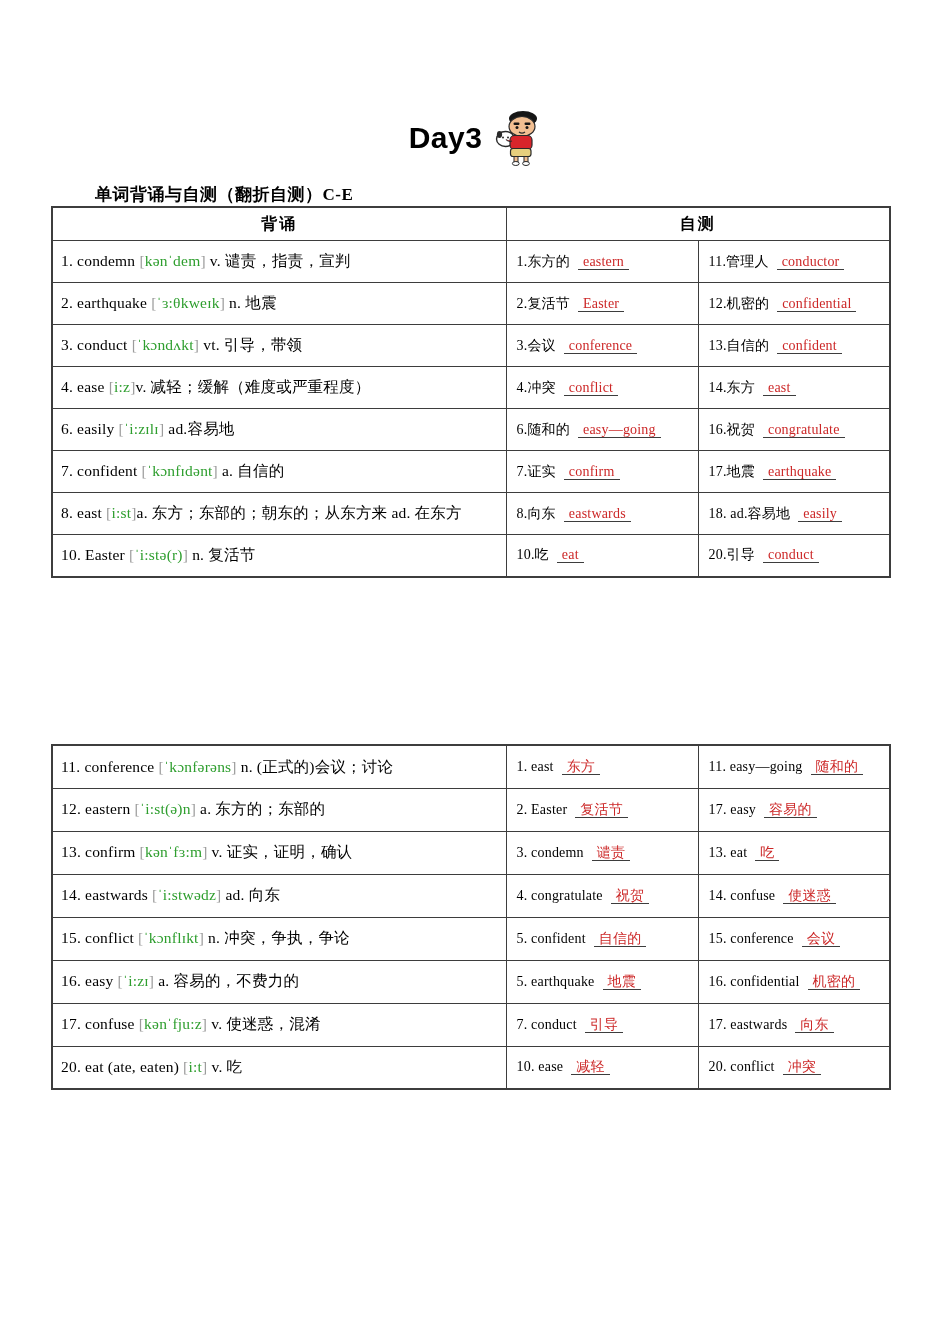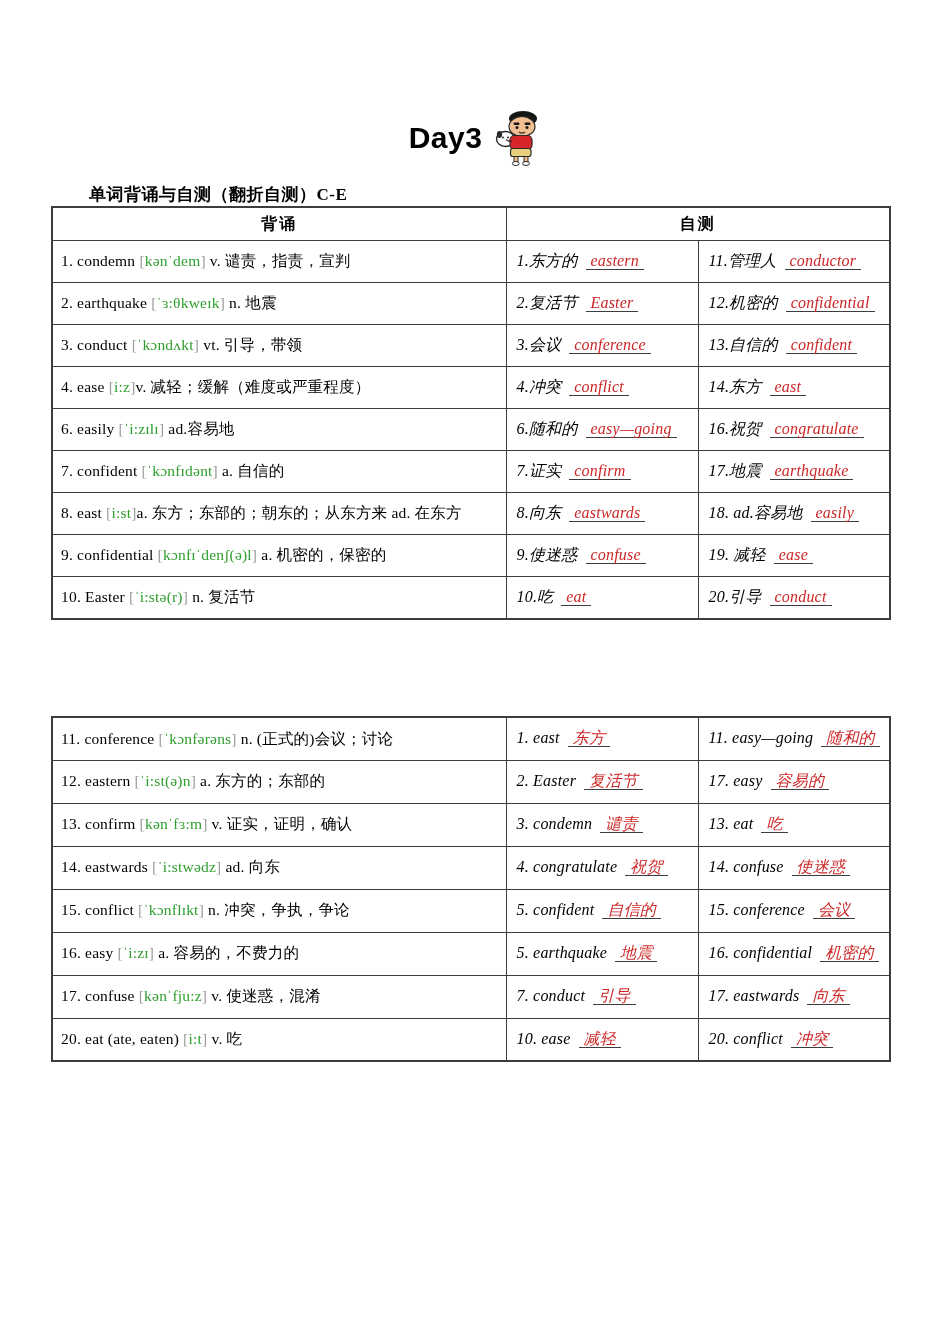--- a/index.html
+++ b/index.html
@@ -5,37 +5,37 @@
   html,body{margin:0;padding:0;background:#ffffff;}
   .page{position:relative;width:950px;height:1344px;background:#fff;overflow:hidden;
         font-family:"Liberation Serif",serif;color:#000;}
 
   .title-row{position:absolute;top:110px;left:0;width:100%;height:56px;
              display:flex;justify-content:center;align-items:center;gap:13px;}
   .day-title{font-family:"Liberation Sans",sans-serif;font-weight:bold;font-size:30px;
              letter-spacing:.5px;line-height:1;}
   .mascot{display:inline-block;width:46px;height:56px;}
 
-  .heading{position:absolute;top:183px;left:89px;font-size:17px;font-weight:bold;
+  .heading{position:absolute;top:183px;left:95px;font-size:17px;font-weight:bold;
            letter-spacing:.5px;}
 
   table.vocab{border-collapse:collapse;table-layout:fixed;position:absolute;left:51px;
               width:838px;background:#fff;border:2px solid #3d3d3d;}
   .t1{top:206px;}
-  .t2{top:716px;padding-left:32px;}
+  .t2{top:744px;padding-left:32px;}
   col.c1{width:454px}col.c2{width:192px}col.c3{width:192px}
   td,th{border:1px solid #3d3d3d;overflow:hidden;}
   th{font-size:16px;font-weight:bold;height:30px;letter-spacing:2px;
      vertical-align:middle;margin-left:41px;}
   .t1 tbody tr{height:42px}
   .t2 tbody tr{height:43px}
   td.study{padding:3px 6px 3px 8px;font-size:15.5px;line-height:1.45;vertical-align:middle;
            letter-spacing:.2px;}
-  td.test{padding:3px 4px 3px 10px;font-size:16px;vertical-align:middle;white-space:nowrap;
-          letter-spacing:.2px;font-style:italic;}
+  td.test{padding:3px 4px 3px 10px;font-size:14px;vertical-align:middle;white-space:nowrap;
+          letter-spacing:.2px;}
   .bk{color:var(--bracket,#9c9c9c);}
   .ipa{color:var(--ipa,#2e9e2e);}
   .ans{color:var(--red,#cc2727);border-bottom:1.5px solid #3d3d3d;padding:0 5px;margin-left:8px;}
 </style>
 </head>
 <body>
 
 <div class="page">
 
   <div class="title-row">
@@ -114,25 +114,20 @@
           <td class="study"><span>7. confident </span><span class="bk">[</span><span class="ipa">ˈkɔnfɪdənt</span><span class="bk">]</span><span> a. 自信的</span></td>
           <td class="test"><span class="q">7.证实</span><span class="ans">confirm</span></td>
           <td class="test"><span class="q">17.地震</span><span class="ans">earthquake</span></td>
         </tr>
         <tr>
           <td class="study"><span>8. east </span><span class="bk">[</span><span class="ipa">i:st</span><span class="bk">]</span><span>a. 东方；东部的；朝东的；从东方来 ad. 在东方</span></td>
           <td class="test"><span class="q">8.向东</span><span class="ans">eastwards</span></td>
           <td class="test"><span class="q">18. ad.容易地</span><span class="ans">easily</span></td>
         </tr>
         <tr>
-          <td class="study"><span>9. confidential </span><span class="bk">[</span><span class="ipa">kɔnfɪˈdenʃ(ə)l</span><span class="bk">]</span><span> a. 机密的，保密的</span></td>
-          <td class="test"><span class="q">9.使迷惑</span><span class="ans">confuse</span></td>
-          <td class="test"><span class="q">19. 减轻</span><span class="ans">ease</span></td>
-        </tr>
-        <tr>
           <td class="study"><span>10. Easter </span><span class="bk">[</span><span class="ipa">ˈi:stə(r)</span><span class="bk">]</span><span> n. 复活节</span></td>
           <td class="test"><span class="q">10.吃</span><span class="ans">eat</span></td>
           <td class="test"><span class="q">20.引导</span><span class="ans">conduct</span></td>
         </tr>
       </tbody>
   </table>
 
   <table class="vocab t2">
     <colgroup>
         <col class="c1">

